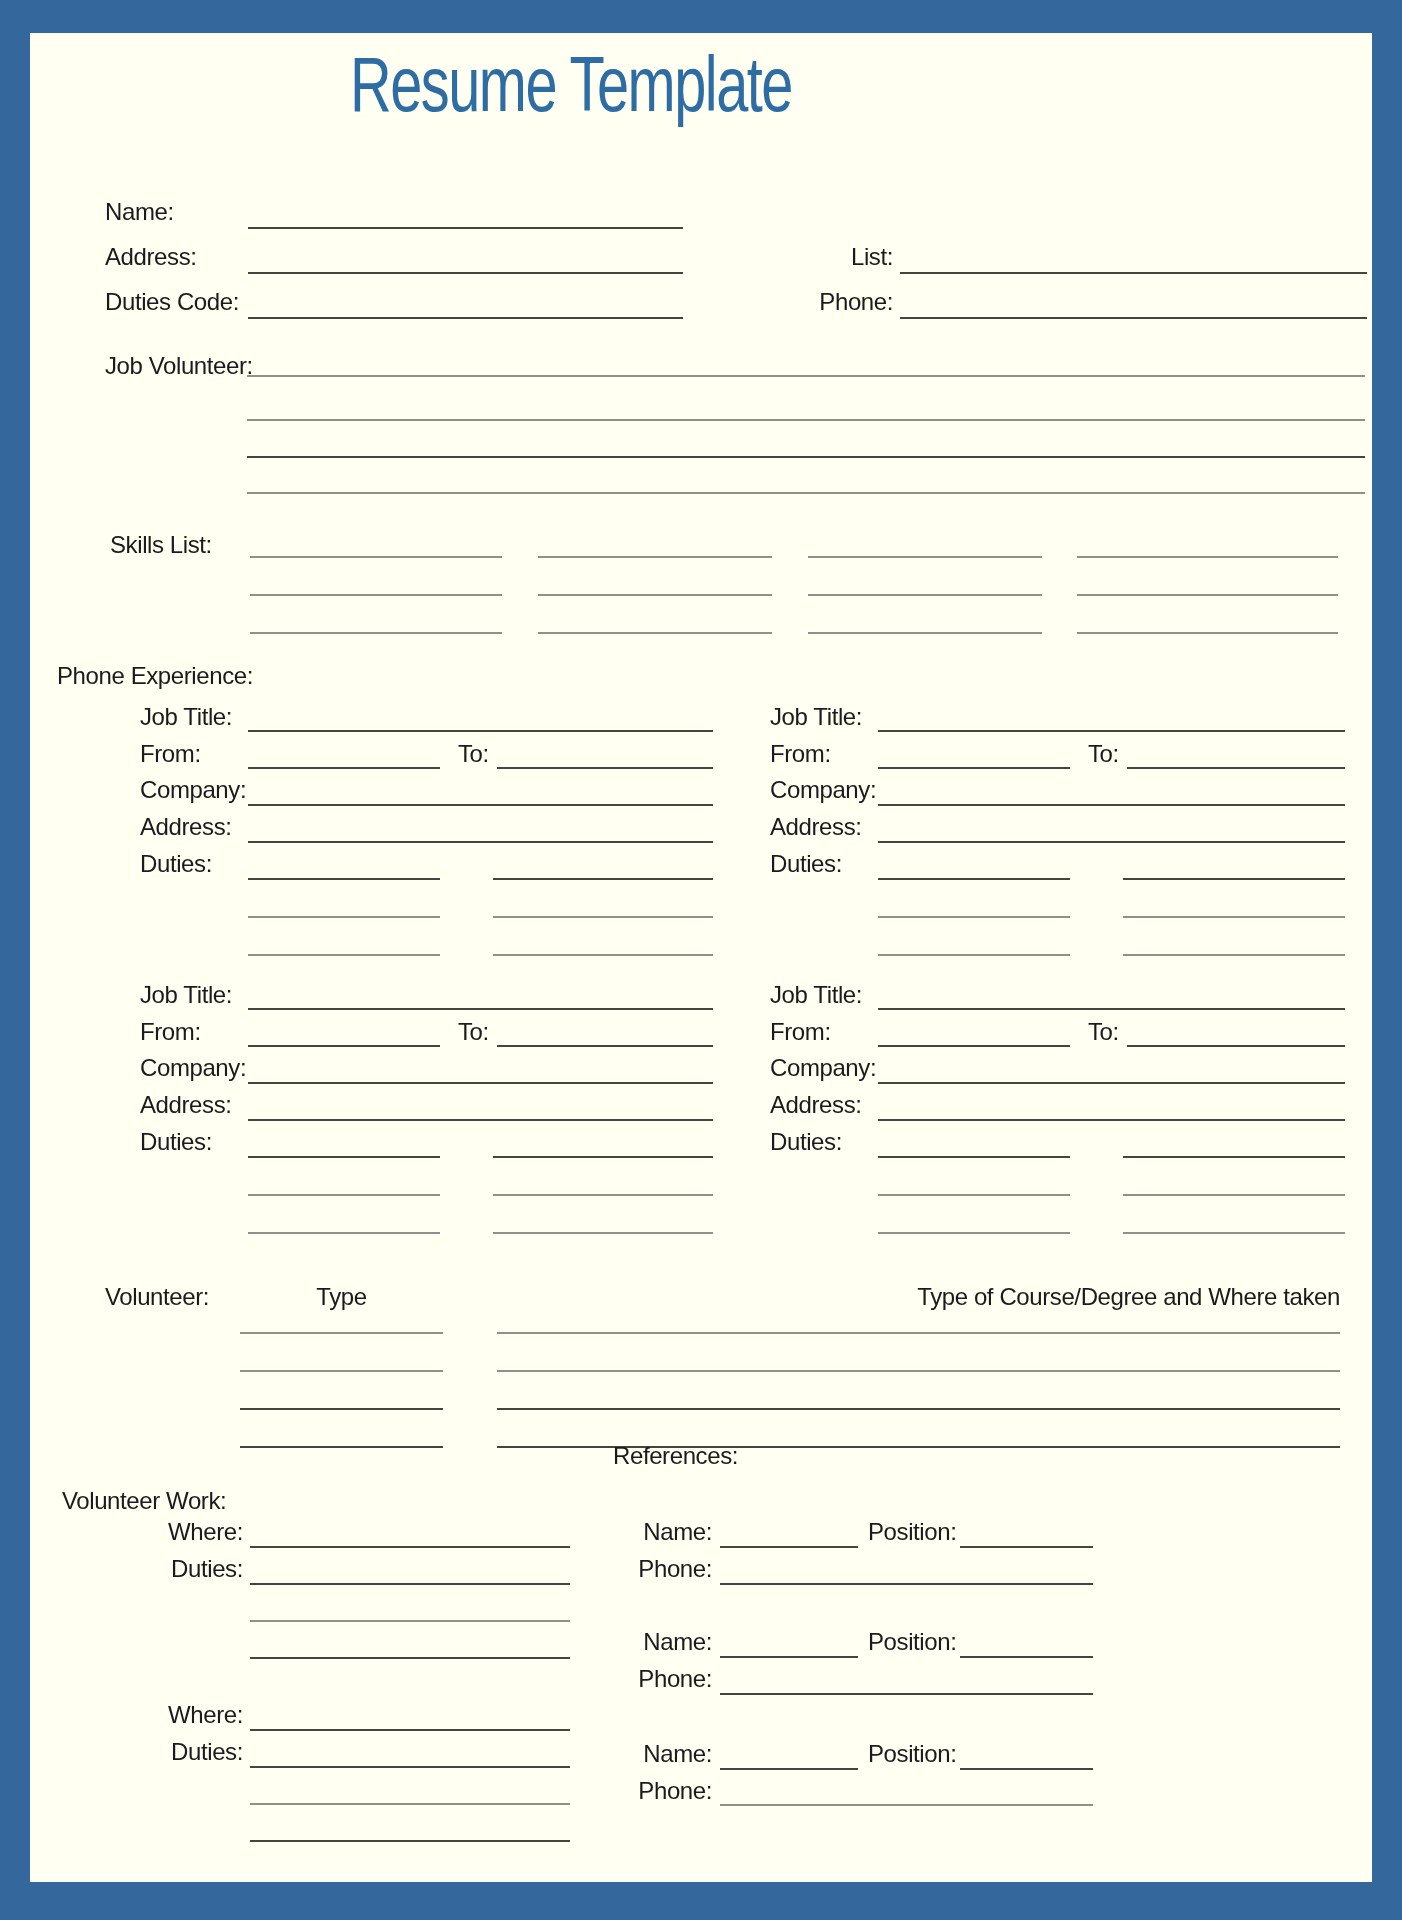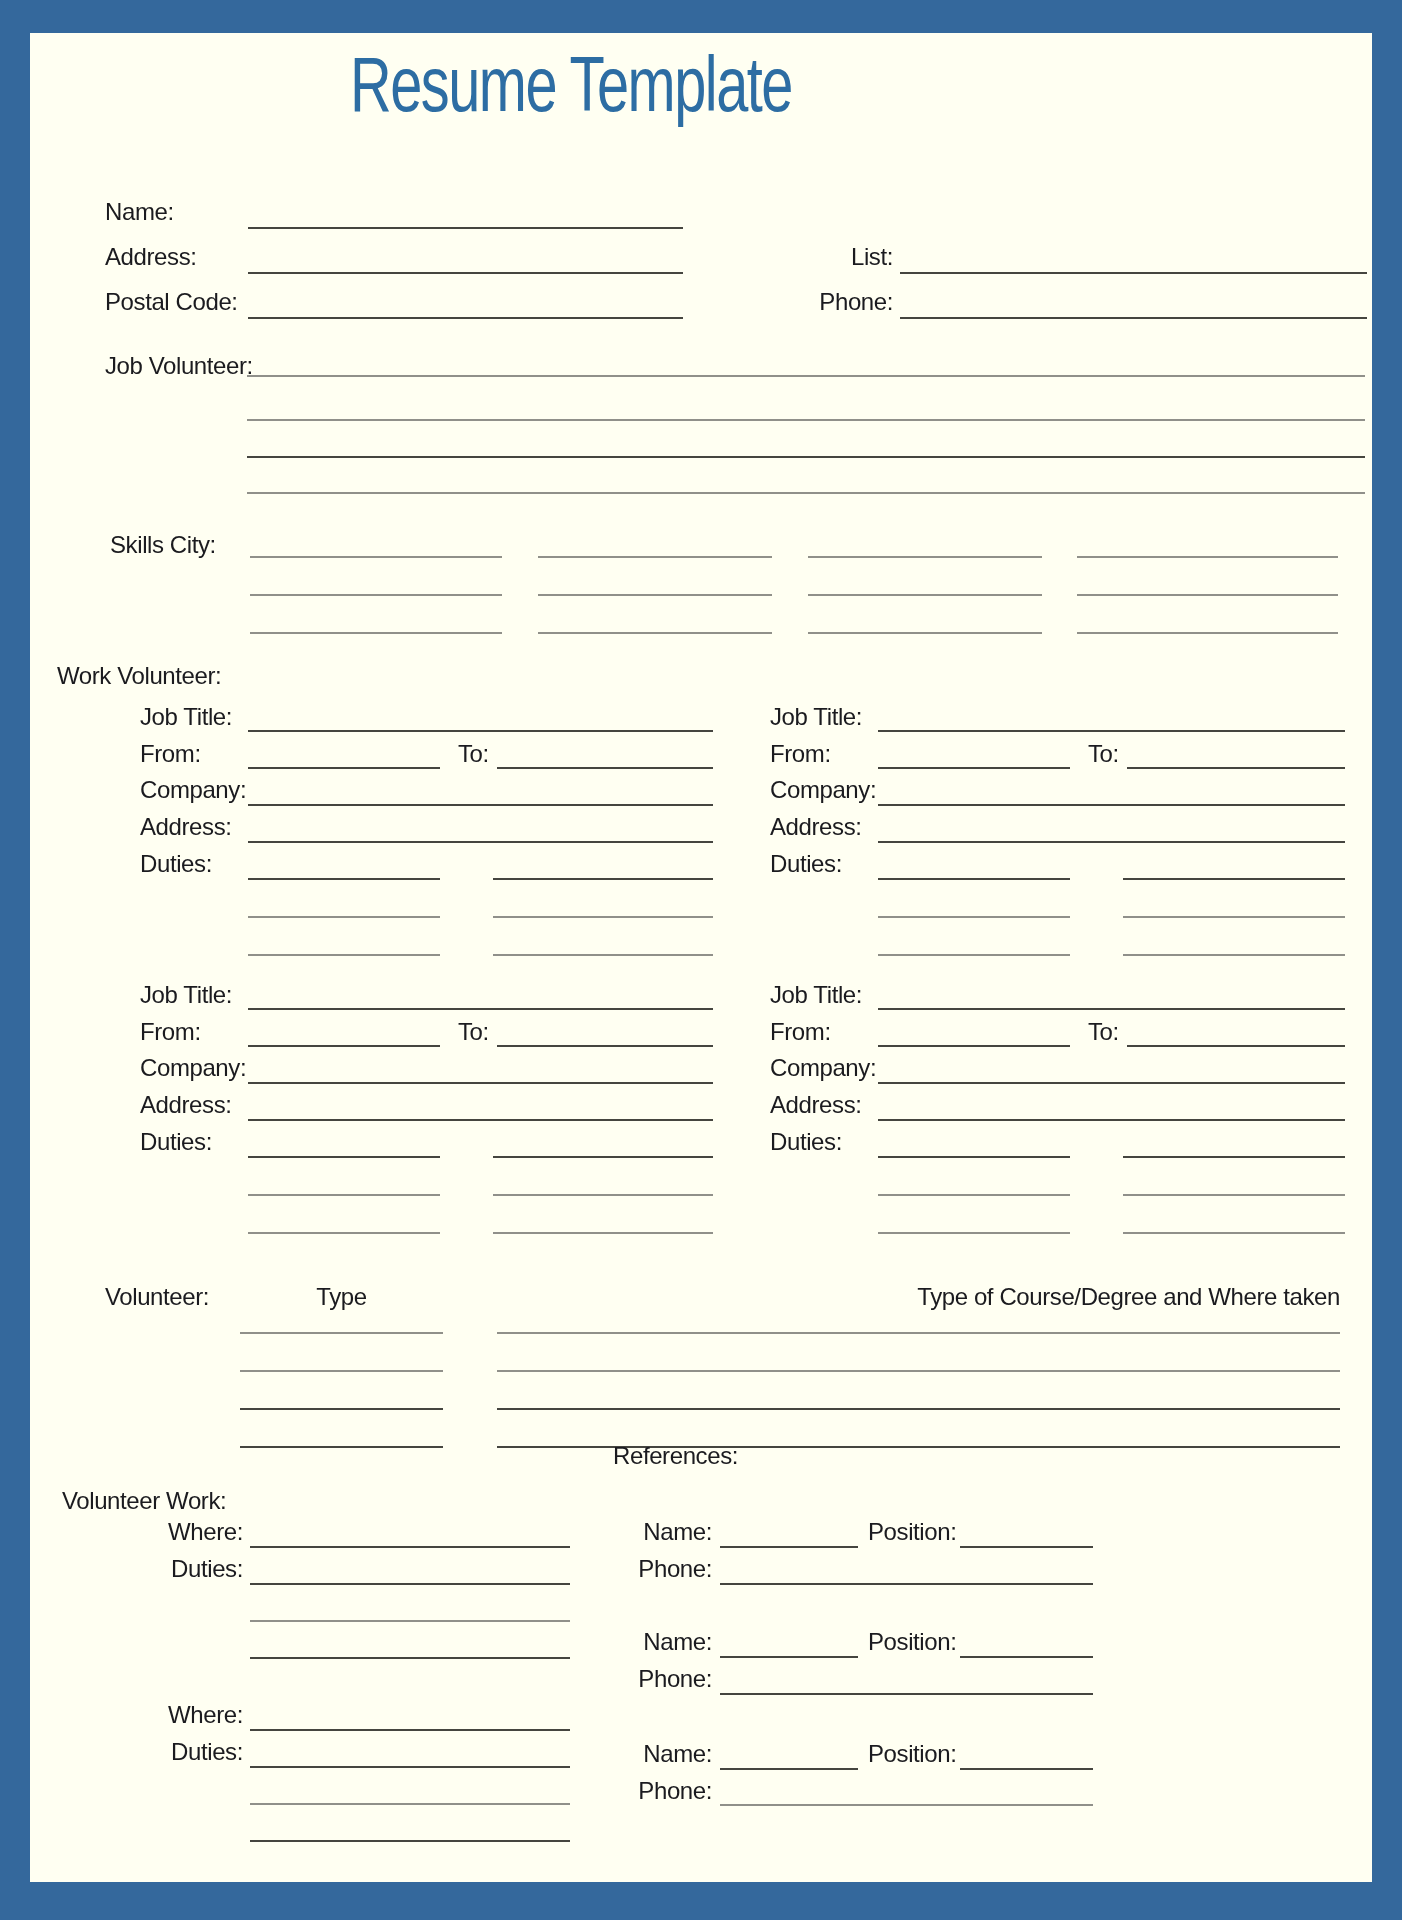--- a/index.html
+++ b/index.html
@@ -24,51 +24,51 @@
 
   <div>
     <div class="lbl" style="left:105px;top:198px">Name:</div>
     <div class="ln" style="left:248px;top:227px;width:435px"></div>
 
     <div class="lbl" style="left:105px;top:243px">Address:</div>
     <div class="ln" style="left:248px;top:272px;width:435px"></div>
     <div class="lbl r" style="left:753px;top:243px;width:140px">List:</div>
     <div class="ln" style="left:900px;top:272px;width:467px"></div>
 
-    <div class="lbl" style="left:105px;top:288px">Postal Code:</div>
+    <div class="lbl" style="left:105px;top:288px">Duties Code:</div>
     <div class="ln" style="left:248px;top:317px;width:435px"></div>
     <div class="lbl r" style="left:753px;top:288px;width:140px">Phone:</div>
     <div class="ln" style="left:900px;top:317px;width:467px"></div>
   </div>
 
   <div>
     <div class="lbl" style="left:105px;top:352px">Job Volunteer:</div>
     <div class="ln g" style="left:247px;top:375px;width:1118px"></div>
     <div class="ln g" style="left:247px;top:419px;width:1118px"></div>
     <div class="ln" style="left:247px;top:456px;width:1118px"></div>
     <div class="ln g" style="left:247px;top:492px;width:1118px"></div>
   </div>
 
   <div>
-    <div class="lbl" style="left:110px;top:531px">Skills City:</div>
+    <div class="lbl" style="left:110px;top:531px">Skills List:</div>
     <div class="ln g" style="left:250px;top:556px;width:252px"></div>
     <div class="ln g" style="left:538px;top:556px;width:234px"></div>
     <div class="ln g" style="left:808px;top:556px;width:234px"></div>
     <div class="ln g" style="left:1077px;top:556px;width:261px"></div>
     <div class="ln g" style="left:250px;top:594px;width:252px"></div>
     <div class="ln g" style="left:538px;top:594px;width:234px"></div>
     <div class="ln g" style="left:808px;top:594px;width:234px"></div>
     <div class="ln g" style="left:1077px;top:594px;width:261px"></div>
     <div class="ln g" style="left:250px;top:632px;width:252px"></div>
     <div class="ln g" style="left:538px;top:632px;width:234px"></div>
     <div class="ln g" style="left:808px;top:632px;width:234px"></div>
     <div class="ln g" style="left:1077px;top:632px;width:261px"></div>
   </div>
 
-  <div class="lbl" style="left:57px;top:662px">Work Volunteer:</div>
+  <div class="lbl" style="left:57px;top:662px">Phone Experience:</div>
 
   <div>
     <div class="lbl" style="left:140px;top:703px">Job Title:</div>
     <div class="ln" style="left:248px;top:730px;width:465px"></div>
     <div class="lbl" style="left:140px;top:740px">From:</div>
     <div class="ln" style="left:248px;top:767px;width:192px"></div>
     <div class="lbl" style="left:458px;top:740px">To:</div>
     <div class="ln" style="left:497px;top:767px;width:216px"></div>
     <div class="lbl" style="left:140px;top:776px">Company:</div>
     <div class="ln" style="left:248px;top:804px;width:465px"></div>

